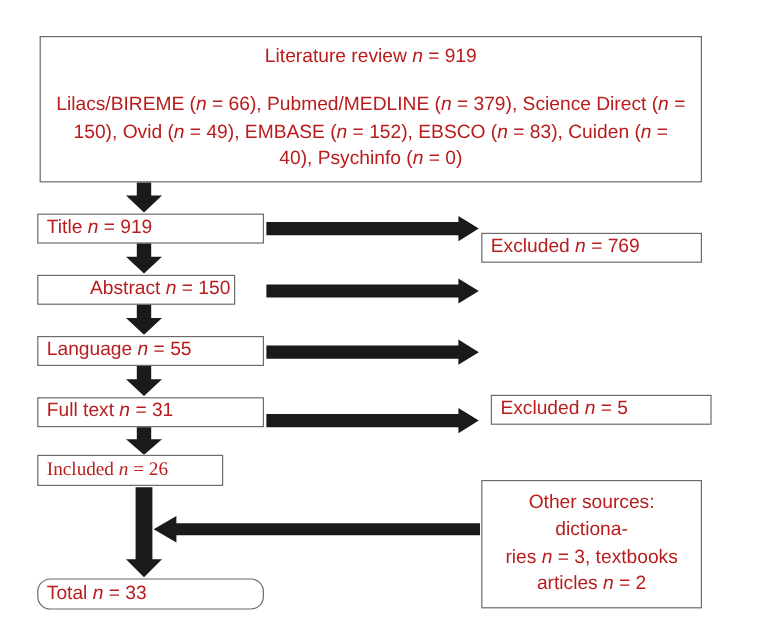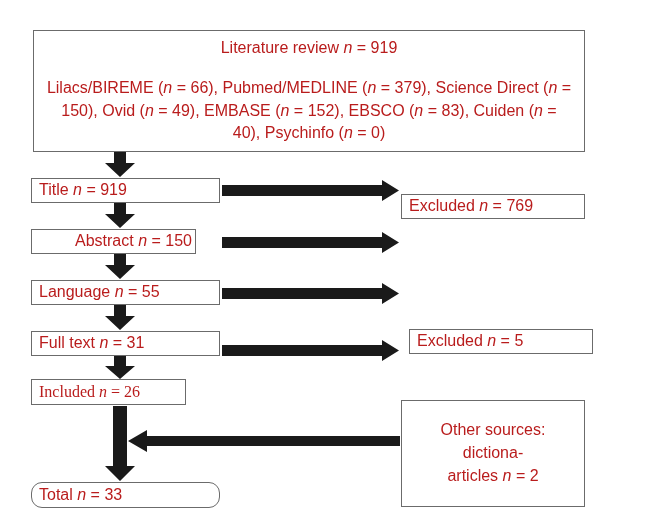--- a/index.html
+++ b/index.html
@@ -188,20 +188,21 @@
 
 
   <div class="box left-align" style="left:378px; top:329px; width:184px; height:25px;margin-left:31px;">
     <span>
       Excluded <em class="v">n</em> = <span>5</span>
     </span>
   </div>
 
   <div class="box center-align" style="left:401px; top:400px; width:184px; height:107px;">
     <span class="line">Other sources: dictiona-</span>
+    <span class="line">ries <em class="v">n</em> = <span>3</span>, textbooks</span>
     <span class="line">articles <em class="v">n</em> = <span>2</span></span>
   </div>
 
   <div class="arrow" style="left:128px; top:427px;">
     <svg width="273" height="28" viewBox="0 0 273 28">
       <polygon points="0,14 19,3 19,9 272,9 272,19 19,19 19,25" fill="#1a1a1a"></polygon>
     </svg>
   </div>
 
 </div>

